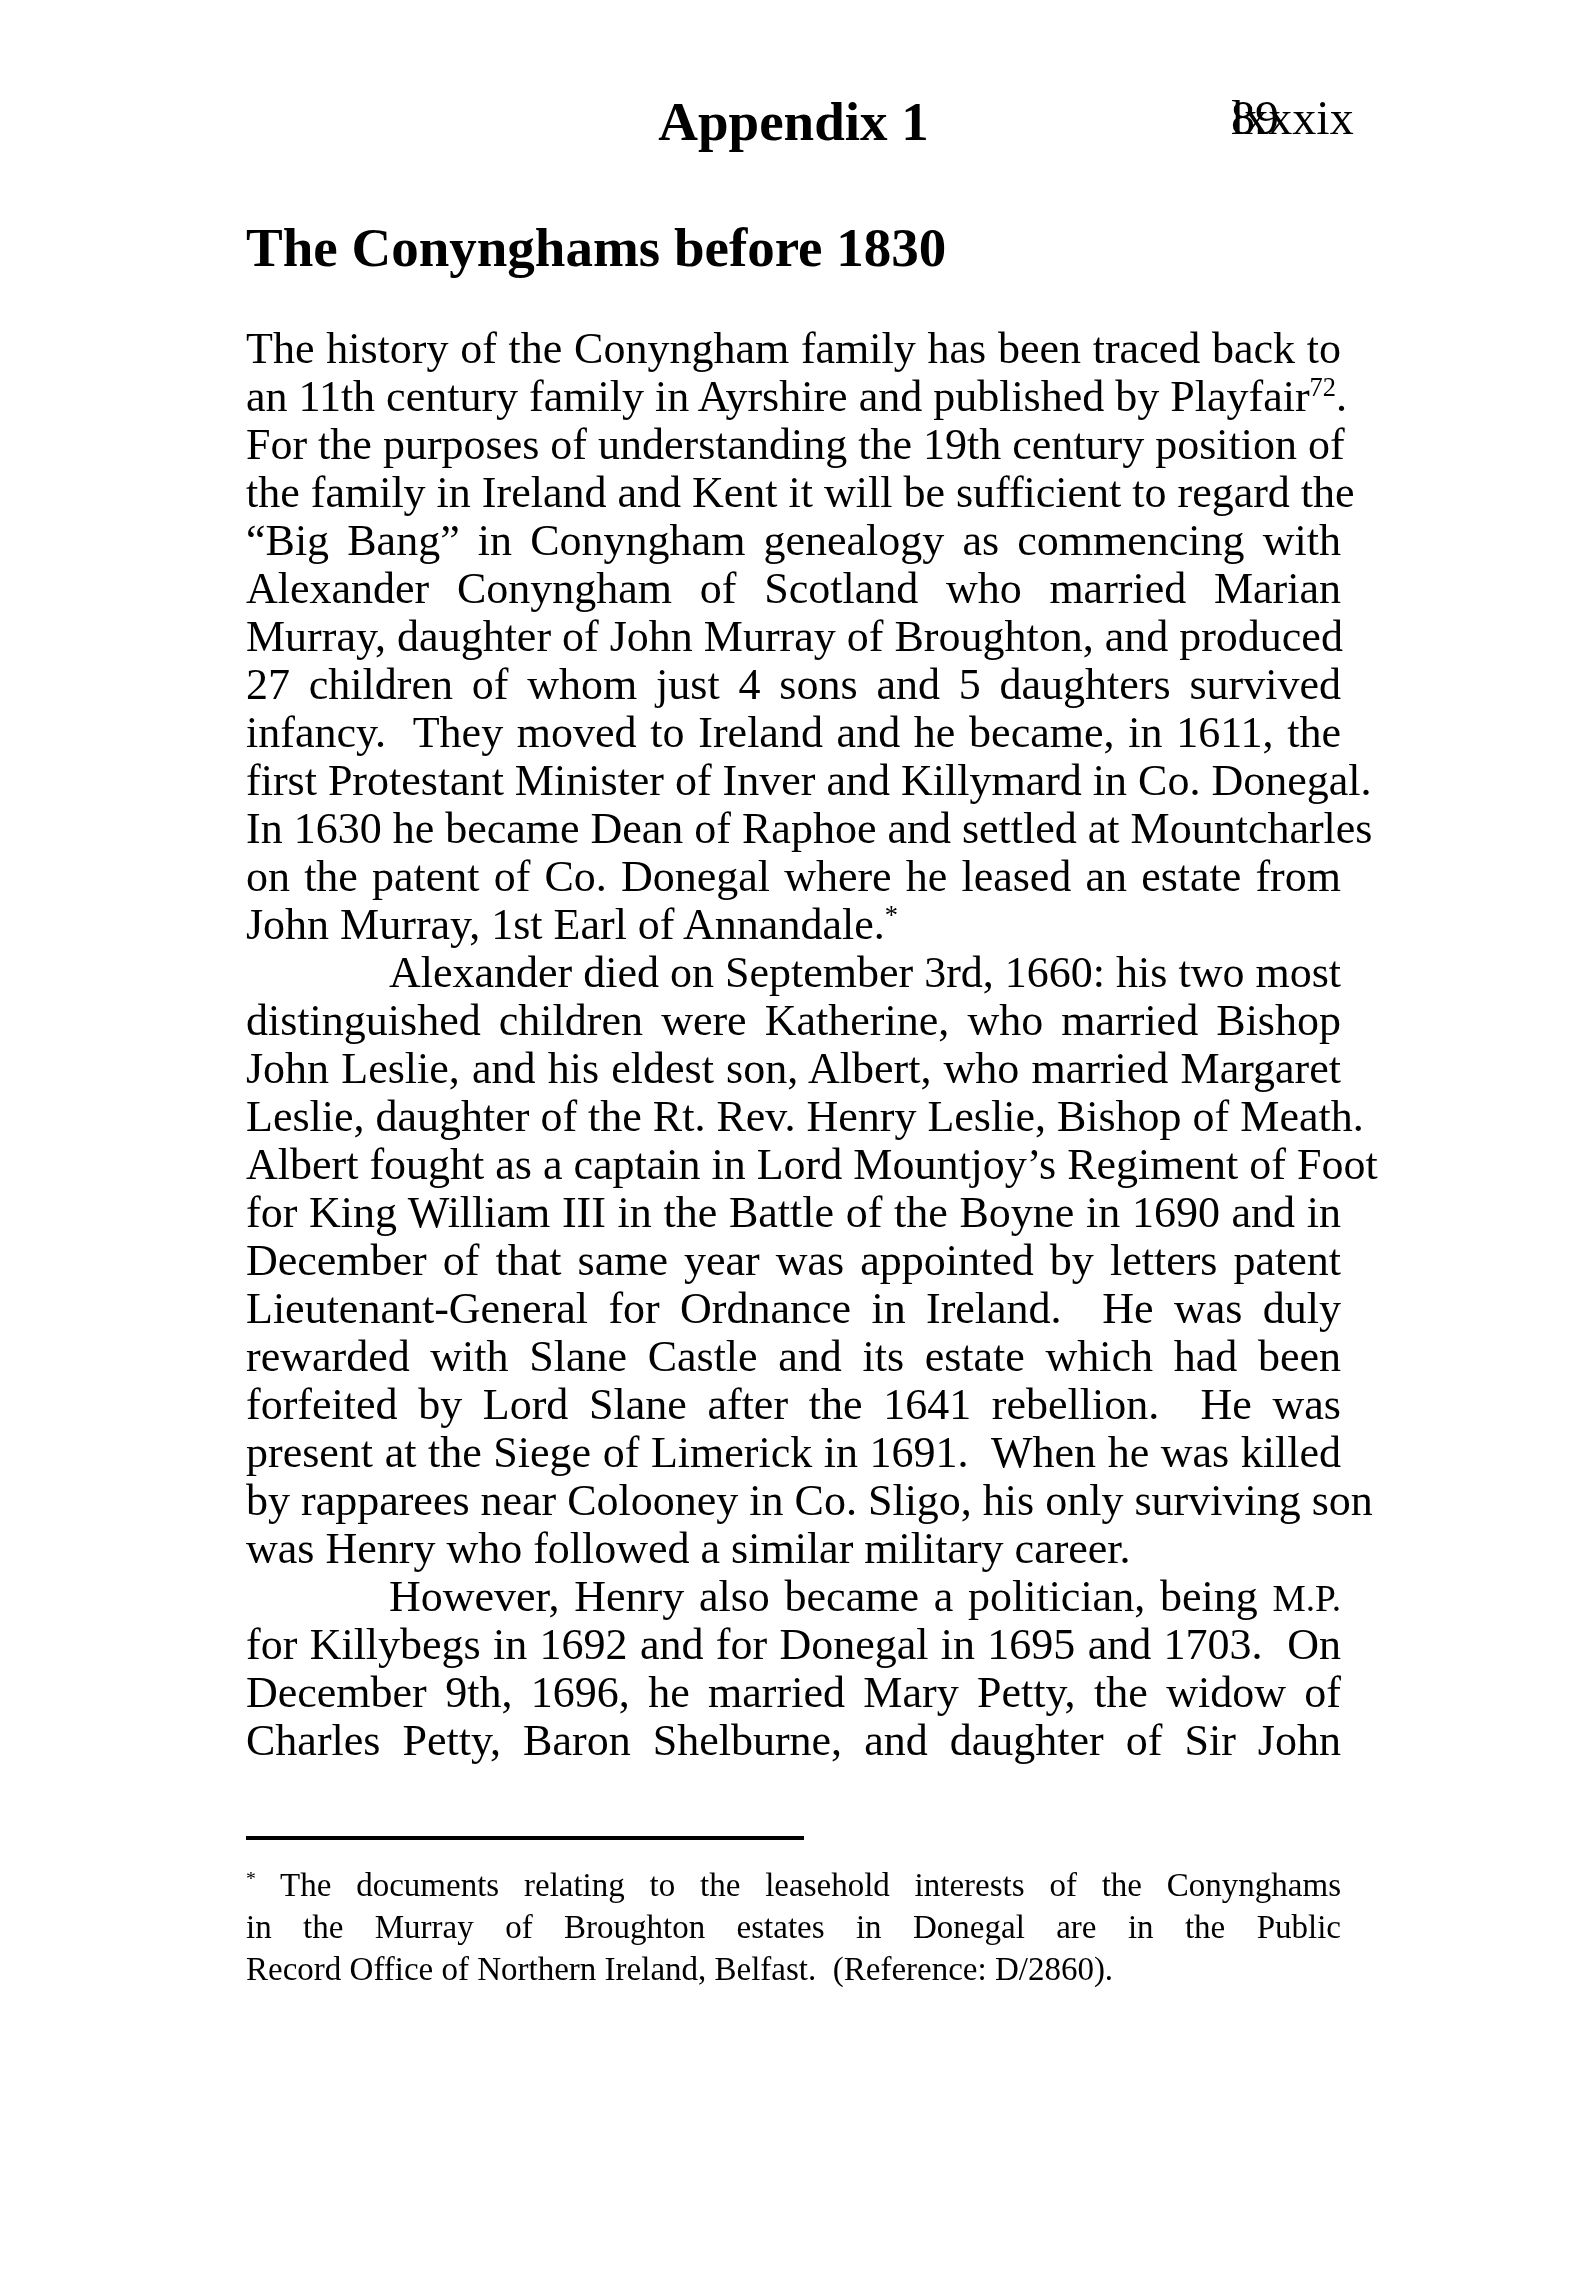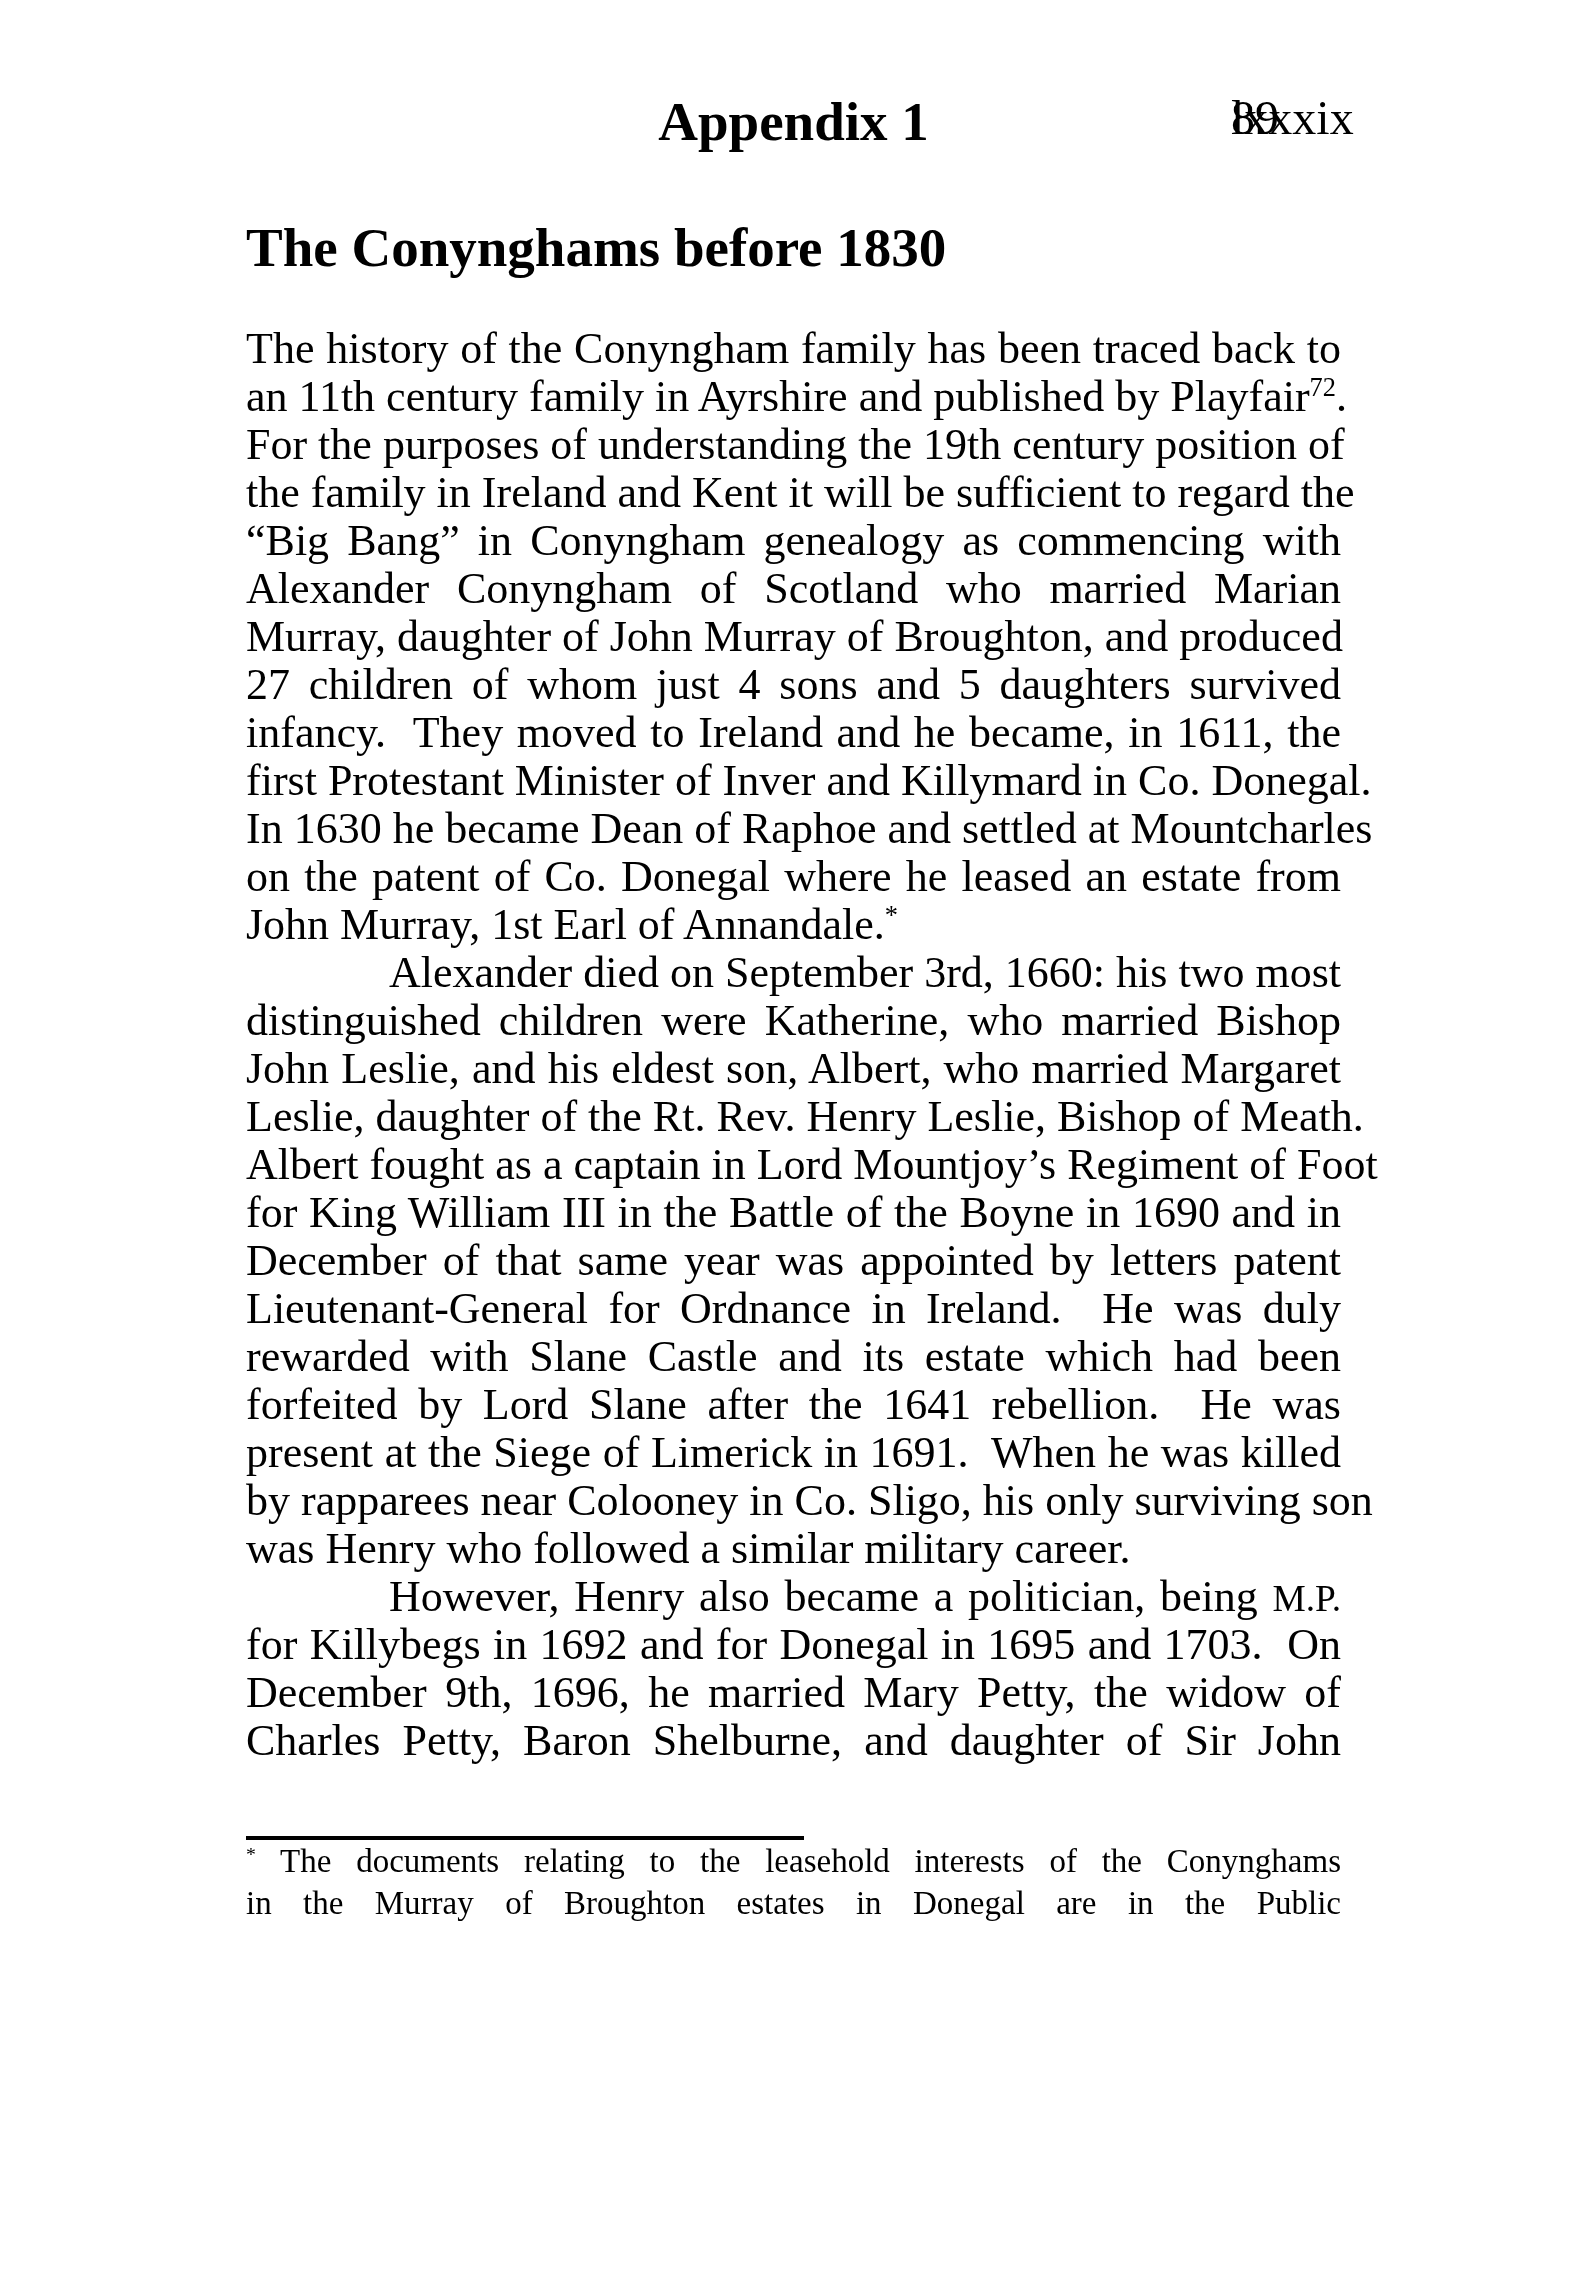--- a/index.html
+++ b/index.html
@@ -69,20 +69,21 @@
   }
   .mp { font-size: 0.85em; }
 
   .fnsep {
     margin-top: 71px;
     width: 558px;
     height: 0;
     border-top: 4.6px solid #000;
   }
   #footnote {
+    margin-top: 24px;
     font-size: 33px;
     line-height: 42px;
   }
   #footnote .line { height: 42px; }
 </style>
 </head>
 <body>
 
 <div class="page">
 
@@ -131,17 +132,18 @@
           <div class="line">for Killybegs in 1692 and for Donegal in 1695 and 1703.&nbsp; On</div>
           <div class="line">December 9th, 1696, he married Mary Petty, the widow of</div>
           <div class="line">Charles Petty, Baron Shelburne, and daughter of Sir John</div>
         </div>
       </div>
 
     <div class="fnsep"></div>
     <div id="footnote">
         <div class="line"><sup>*</sup> The documents relating to the leasehold interests of the Conynghams</div>
         <div class="line">in the Murray of Broughton estates in Donegal are in the Public</div>
+        <div class="line lastline">Record Office of Northern Ireland, Belfast.&nbsp; (Reference: D/2860).</div>
       </div>
   </div>
 
 </div>
 
 
 </body></html>

